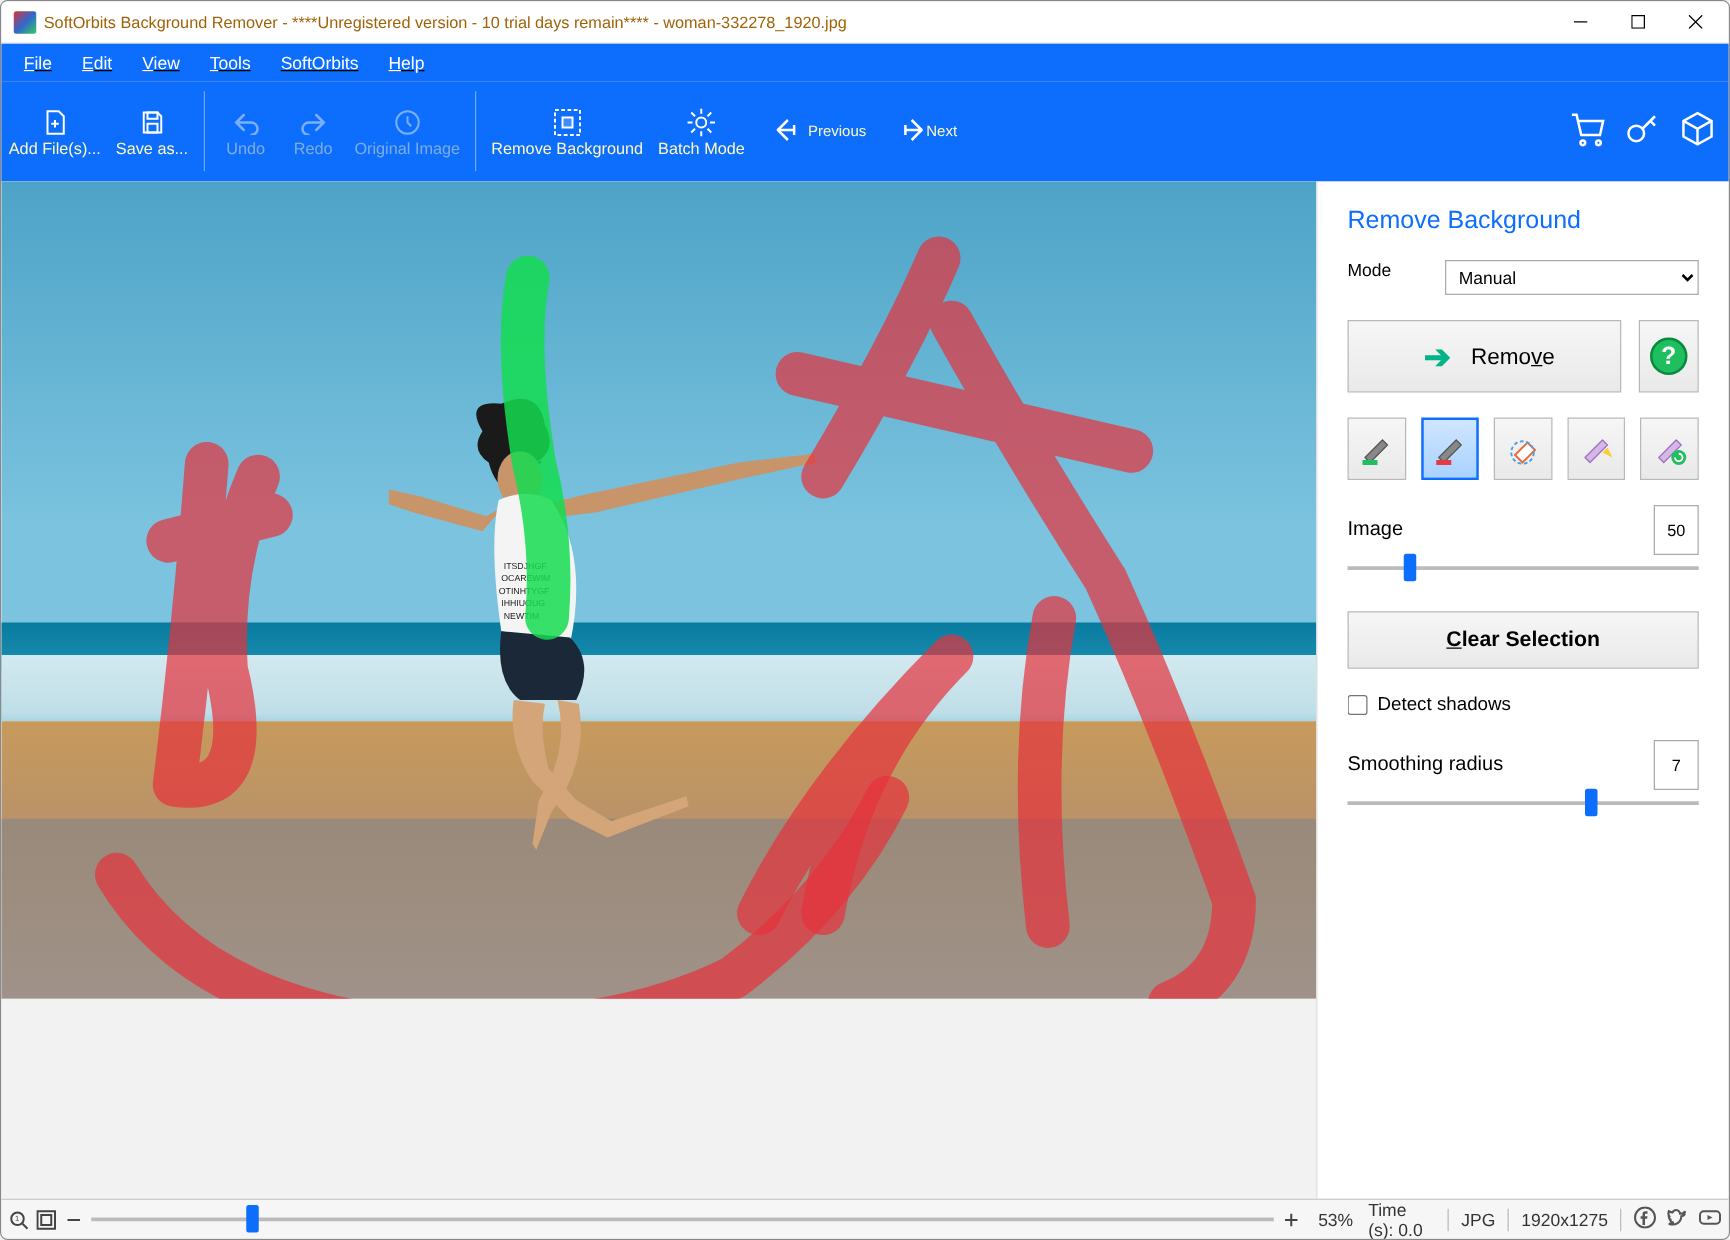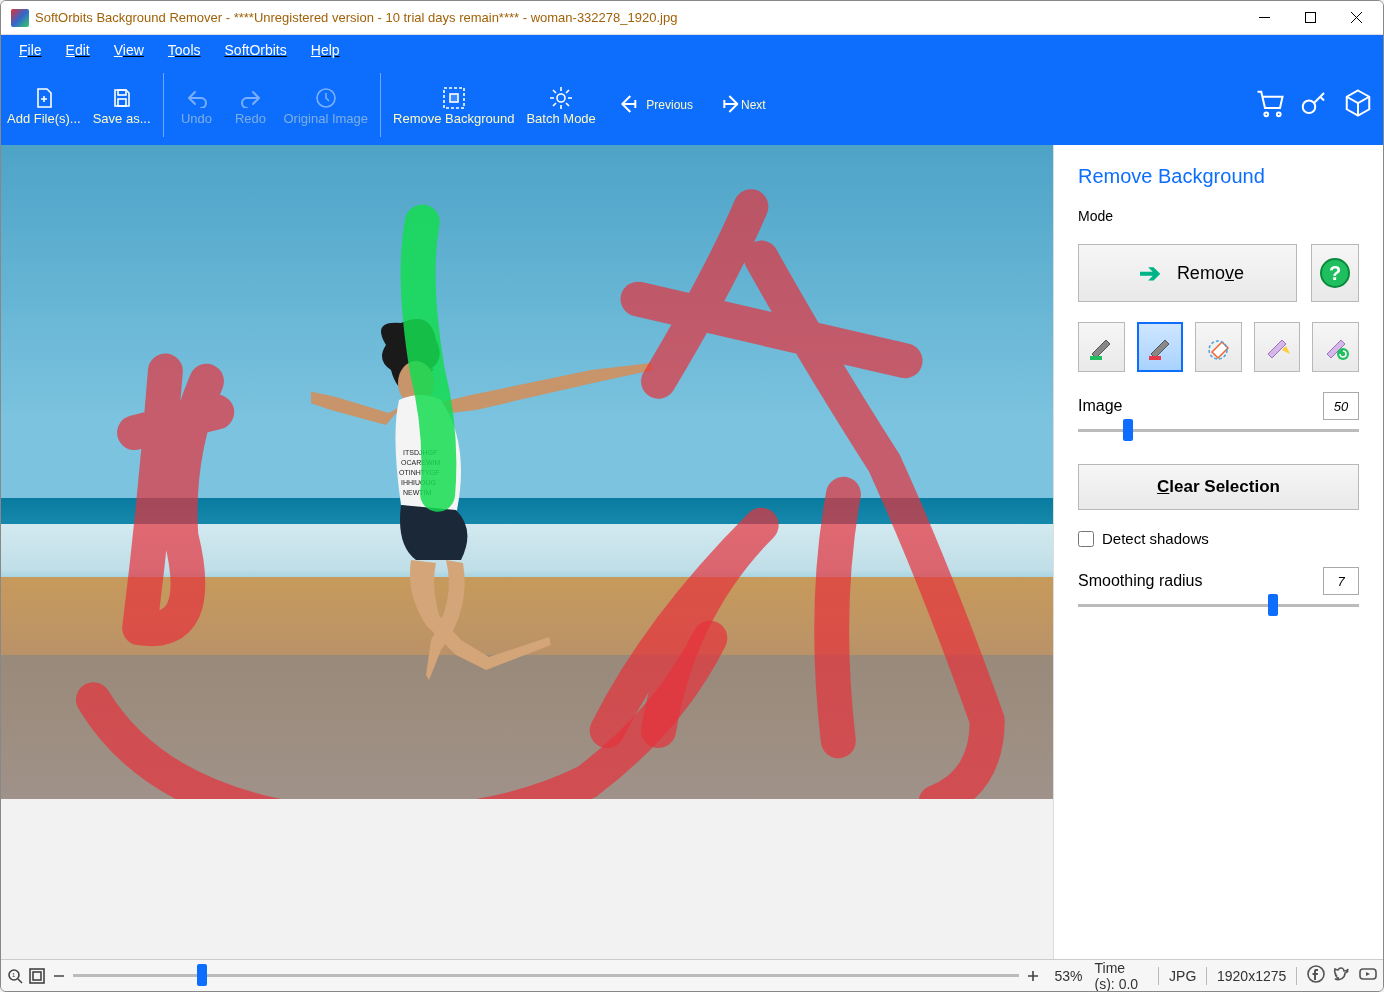--- a/index.html
+++ b/index.html
@@ -51,21 +51,21 @@
   select.modesel { flex:1; height:28px; border:1px solid #aaa; font-size:14px; padding:2px 6px; background:#fff; }
   .removerow { display:flex; gap:14px; }
   .removebtn { flex:1; height:58px; border:1px solid #b8b8b8; background:linear-gradient(#f6f6f6,#e9e9e9); display:flex; align-items:center; justify-content:center; gap:16px; font-size:18px; }
   .removebtn .arr { color:#00b488; font-size:26px; font-weight:bold; margin-left:8px; }
   .helpbtn { width:48px; height:58px; border:1px solid #b8b8b8; background:linear-gradient(#f6f6f6,#e9e9e9); display:flex; align-items:center; justify-content:center; }
   .helpbtn .q { width:30px; height:30px; border-radius:50%; background:#1fbf5f; color:#fff; display:flex; align-items:center; justify-content:center; font-size:20px; font-weight:bold; border:2px solid #0a8a3f; }
   .toolrow { display:flex; gap:12px; }
   .tbtn { width:50px; height:50px; border:1px solid #b8b8b8; background:linear-gradient(#f6f6f6,#e9e9e9); display:flex; align-items:center; justify-content:center; }
   .tbtn.active { border:2px solid #0d6efd; background:linear-gradient(#cfe6ff,#a9d2ff); }
   .sliderrow { display:flex; align-items:center; justify-content:space-between; }
-  .sliderval { width:36px; height:28px; border:1px solid #aaa; text-align:center; font-size:13px; display:flex; align-items:center; justify-content:center;font-style:italic; }
+  .sliderval { width:36px; height:40px; border:1px solid #aaa; text-align:center; font-size:13px; display:flex; align-items:center; justify-content:center; }
   input[type=range].slider { width:100%; -webkit-appearance:none; background:transparent; height:20px; }
   input[type=range].slider::-webkit-slider-runnable-track { height:3px; background:#bbb; }
   input[type=range].slider::-webkit-slider-thumb { -webkit-appearance:none; width:10px; height:22px; background:#0d6efd; margin-top:-10px; border-radius:2px; }
   .bigbtn { height:46px; border:1px solid #b8b8b8; background:linear-gradient(#f6f6f6,#e9e9e9); display:flex; align-items:center; justify-content:center; font-size:17px;font-weight:bold; }
   .chk { display:flex; align-items:center; gap:8px; font-size:15px; }
   .chk input { width:16px; height:16px; }
   
   
   .statusbar { height:32px; border-top:1px solid #ccc; background:#f6f6f6; display:flex; align-items:center; font-size:14px; color:#333; padding:0 6px; gap:6px; }
   .statusbar .sb-sep { width:1px; height:18px; background:#bbb; margin:0 4px; }
@@ -247,20 +247,23 @@
         </g>
       </svg>
     </div>
     <div class="blank"></div>
   </div>
 
   <div class="panel">
     <h2>Remove Background</h2>
     <div class="row">
       <label>Mode</label>
+      <select class="modesel">
+        <option>Manual</option>
+      </select>
     </div>
     <div class="removerow">
       <div class="removebtn">
         <span class="arr">➔</span>
         <span>Remo<u>v</u>e</span>
       </div>
       <div class="helpbtn">
         <div class="q">?</div>
       </div>
     </div>

